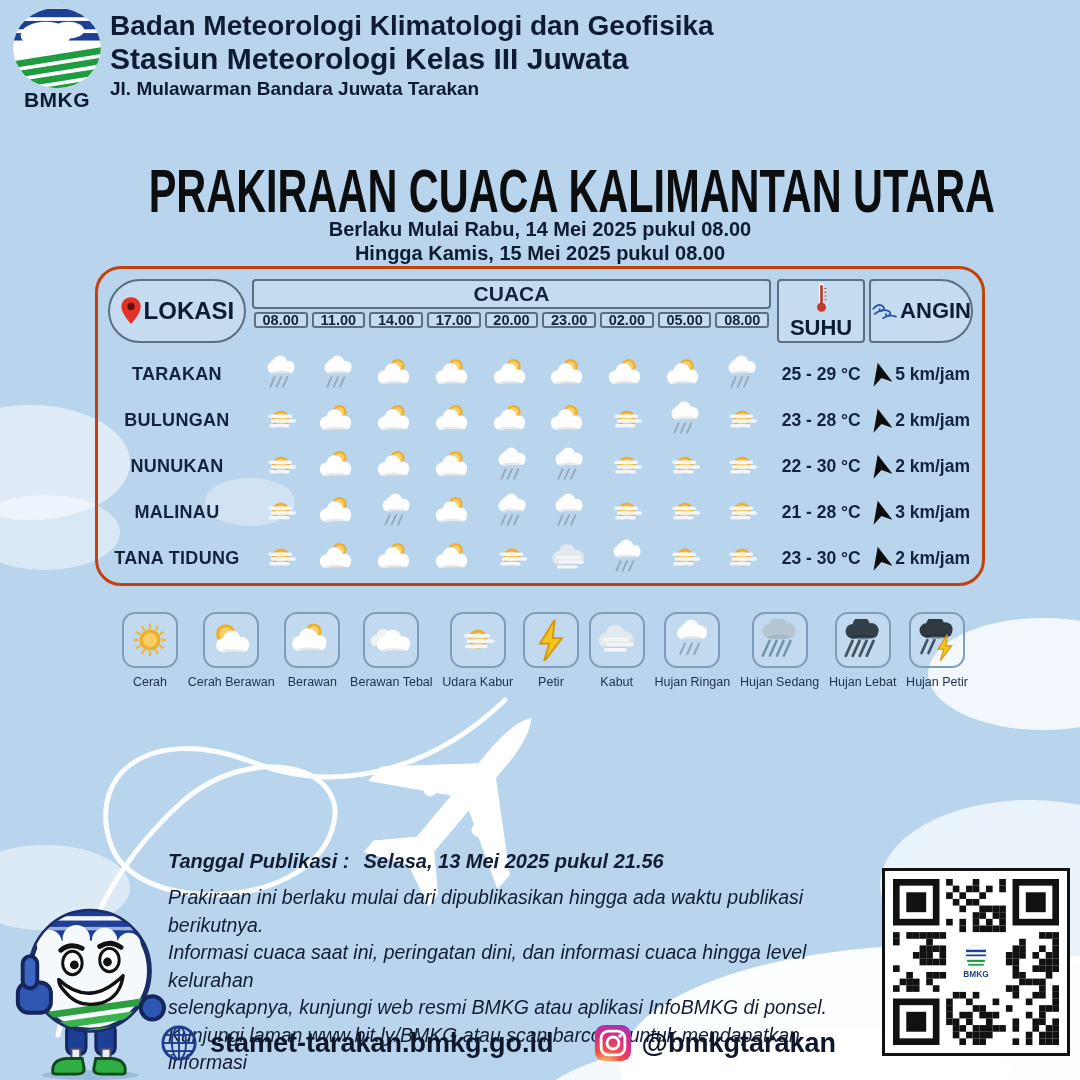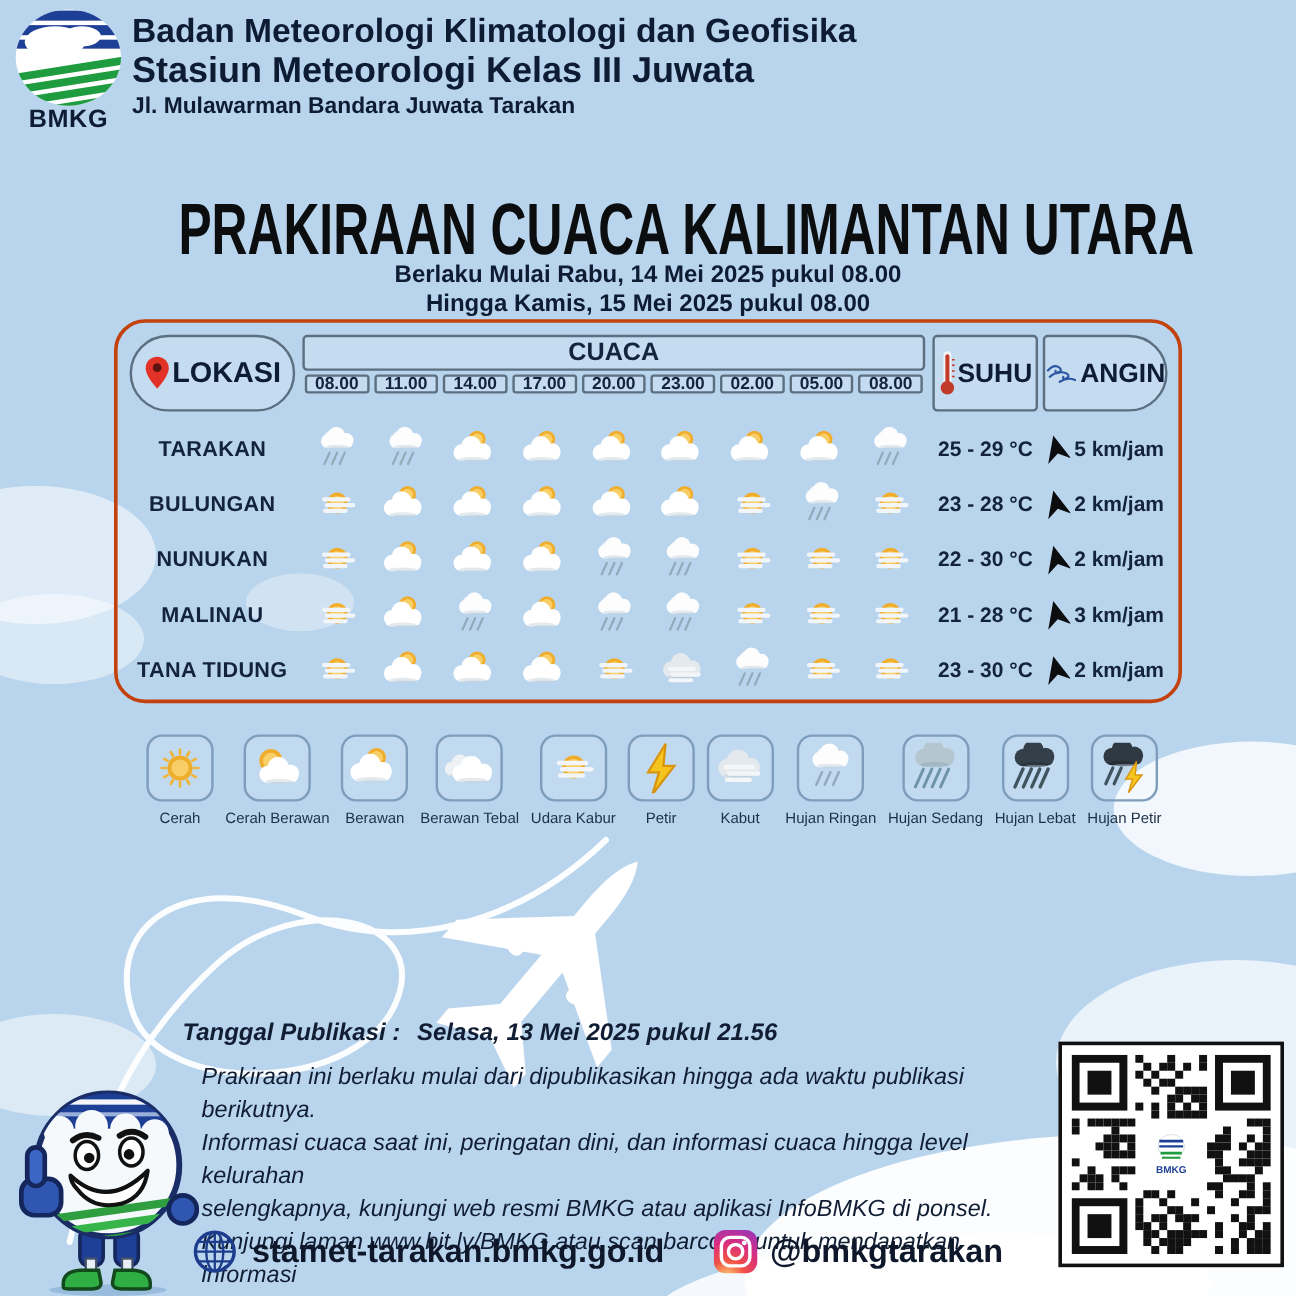--- a/index.html
+++ b/index.html
@@ -24,36 +24,36 @@
   .sub1{top:218px;} .sub2{top:242px;}
   
   .ftable{position:absolute;left:95px;top:266px;width:890px;height:320px;border:3px solid #c2410c;border-radius:26px;z-index:2;box-sizing:border-box;padding:10px 9px 6px 10px;}
   .thead{display:flex;height:64px;}
   .hcell{border:2.5px solid #5c6f80;background:rgba(255,255,255,0.16);display:flex;align-items:center;justify-content:center;box-sizing:border-box;font-weight:bold;color:#0e1c33;}
   .lokasi{width:138px;border-radius:32px;font-size:24px;margin-right:6px;gap:2px;}
   .cuaca-block{width:520px;margin-right:6px;display:flex;flex-direction:column;}
   .cuaca-top{height:30px;border:2.5px solid #5c6f80;background:rgba(255,255,255,0.16);border-radius:4px;display:flex;align-items:center;justify-content:center;font-weight:bold;font-size:21px;box-sizing:border-box;}
   .times{display:flex;height:16px;margin-top:3px;justify-content:space-between;}
   .time-cell{flex:1;margin:0 2px;border:2.5px solid #5c6f80;background:rgba(255,255,255,0.16);border-radius:3px;display:flex;align-items:center;justify-content:center;font-weight:bold;font-size:14.5px;box-sizing:border-box;}
-  .suhu{width:88px;border-radius:4px;font-size:22px;margin-right:4px;gap:1px;}
+  .suhu{width:88px;border-radius:4px;font-size:22px;margin-right:4px;gap:1px;flex-direction:column;}
   .angin{width:104px;border-radius:4px 32px 32px 4px;font-size:22px;gap:2px;}
   .trow{display:flex;align-items:center;height:46px;}
   .trow .loc{width:138px;text-align:center;font-weight:bold;font-size:18px;margin-right:6px;letter-spacing:0.3px;}
   .trow .icons{width:520px;display:flex;margin-right:6px;}
   .trow .icell{flex:1;display:flex;align-items:center;justify-content:center;}
   .trow .temp{width:88px;text-align:center;font-size:17.5px;font-weight:600;margin-right:4px;white-space:nowrap;}
   .trow .wind{width:104px;display:flex;align-items:center;justify-content:flex-start;gap:3px;font-size:17.5px;font-weight:600;white-space:nowrap;}
   #rows{margin-top:8px;}
   
   .legend{position:absolute;left:122px;top:612px;width:846px;display:flex;justify-content:space-between;z-index:2;}
   .legend .item{display:flex;flex-direction:column;align-items:center;}
   .legend .box{width:56px;height:56px;border:2px solid #7e9cbb;border-radius:13px;background:rgba(255,255,255,0.13);display:flex;align-items:center;justify-content:center;box-sizing:border-box;}
   .legend .lbl{margin-top:7px;font-size:12.5px;color:#1d3147;white-space:nowrap;}
   
-  .pub-label{position:absolute;left:152px;top:850px;font-size:20px;font-style:italic;z-index:2;color:#101d33;}
+  .pub-label{position:absolute;left:168px;top:850px;font-size:20px;font-style:italic;z-index:2;color:#101d33;}
   .pub-label .k{font-weight:700;margin-right:14px;}
   .pub-label .v{font-weight:600;}
   .pub-par{position:absolute;left:168px;top:884px;width:710px;font-size:19.5px;font-style:italic;font-weight:500;line-height:27.5px;color:#101d33;z-index:2;}
   
   .footer{position:absolute;left:160px;top:1024px;display:flex;align-items:center;gap:12px;z-index:3;}
   .footer .site, .footer .ig-handle{font-size:27px;font-weight:800;color:#0f172a;white-space:nowrap;}
   .footer .ig-wrap{display:flex;align-items:center;gap:10px;margin-left:28px;}
   
   .qr{position:absolute;left:882px;top:868px;width:188px;height:188px;background:#ffffff;border:3px solid #111;box-sizing:border-box;display:flex;align-items:center;justify-content:center;z-index:3;}
   

